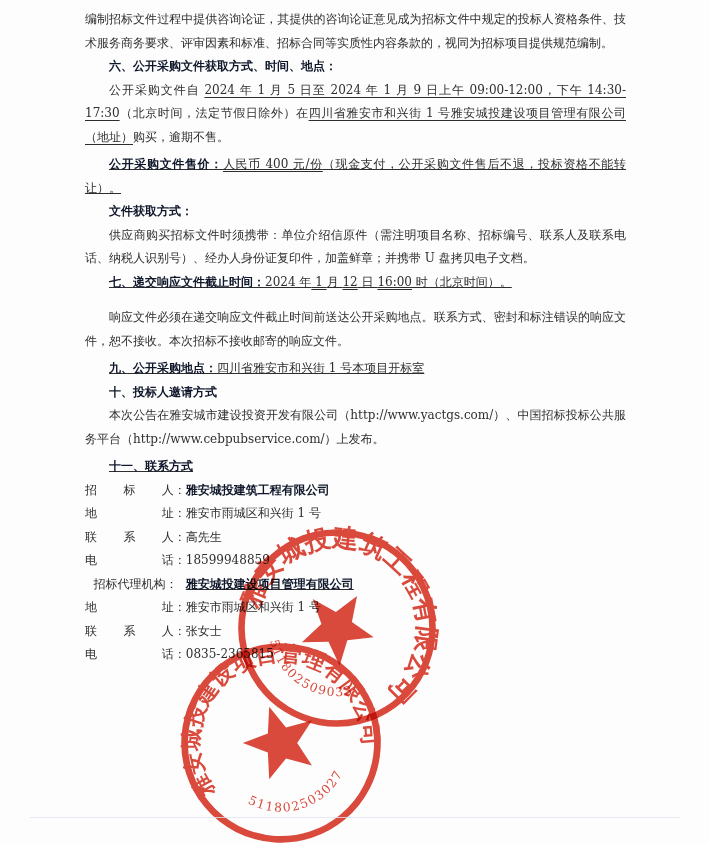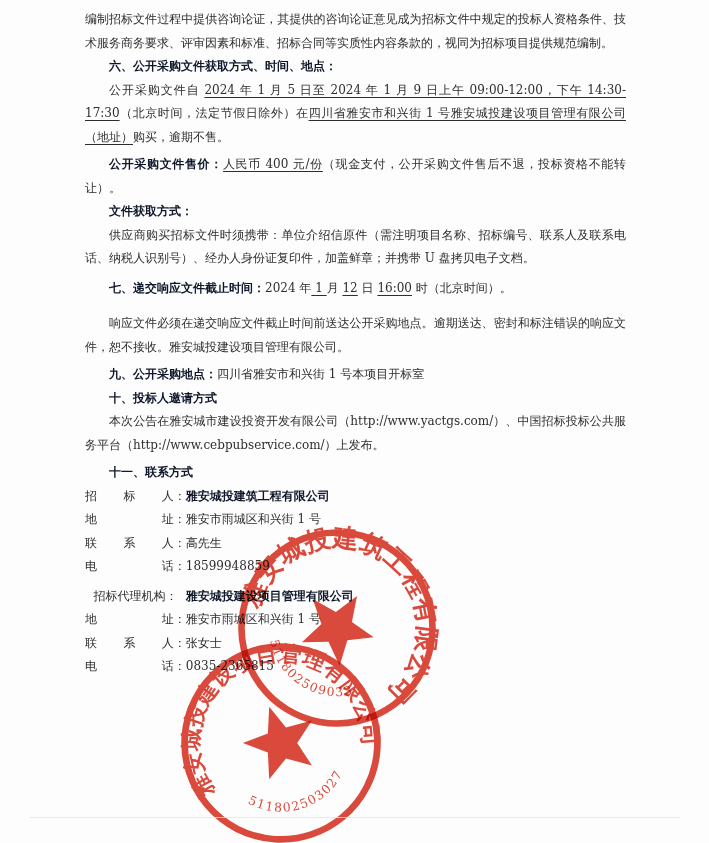--- a/index.html
+++ b/index.html
@@ -13,22 +13,22 @@
   .page{
     position:absolute;left:0;top:0;width:709px;height:843px;
   }
   .doc{
     position:absolute;left:85px;top:8px;width:541px;
     font-size:12px;line-height:23.5px;color:#2e2e31;
     text-align:justify;
   }
   .doc p{margin:0;padding:0;}
   .para.indent{text-indent:2em;}
-  .para.gap4{margin-top:4px;}
-  .para.gap6{margin-top:6px;}
+  .para.gap4{margin-top:4px;text-decoration:underline;}
+  .para.gap6{margin-top:0;text-decoration:underline;}
   .para.gap12{margin-top:12px;}
   .b{font-weight:bold;color:#0f172a;}
   .u{text-decoration:underline;text-underline-offset:3px;}
   .contact{padding-left:1.7em;text-indent:0;}
   .clabel{
     display:inline-flex;justify-content:space-between;
     width:8.4em;vertical-align:bottom;
   }
   .clabel.single{justify-content:center;}
   
@@ -51,21 +51,21 @@
 <div class="page">
 
   <div class="doc">
       <p class="para"><span class="">编制招标文件过程中提供咨询论证，其提供的咨询论证意见成为招标文件中规定的投标人资格条件、技术服务商务要求、评审因素和标准、招标合同等实质性内容条款的，视同为招标项目提供规范编制。</span></p>
       <p class="para indent"><span class="b ">六、公开采购文件获取方式、时间、地点：</span></p>
       <p class="para indent"><span class="">公开采购文件自 </span><span class="u">2024 年 1 月 5 日至 2024 年 1 月 9 日上午 09:00-12:00，下午 14:30-17:30</span><span class="">（北京时间，法定节假日除外）在</span><span class="u">四川省雅安市和兴街 1 号雅安城投建设项目管理有限公司（地址）</span><span class="">购买，逾期不售。</span></p>
       <p class="para indent gap4"><span class="b ">公开采购文件售价：</span><span class="u">人民币 400 元/份</span><span class="">（现金支付，公开采购文件售后不退，投标资格不能转让）。</span></p>
       <p class="para indent"><span class="b ">文件获取方式：</span></p>
       <p class="para indent"><span class="">供应商购买招标文件时须携带：单位介绍信原件（需注明项目名称、招标编号、联系人及联系电话、纳税人识别号）、经办人身份证复印件，加盖鲜章；并携带 U 盘拷贝电子文档。</span></p>
       <p class="para indent gap6"><span class="b ">七、递交响应文件截止时间：</span><span class="">2024 年</span><span class="u"> 1 </span><span class="">月 </span><span class="u">12</span><span class=""> 日 </span><span class="u">16:00</span><span class=""> 时（北京时间）。</span></p>
-      <p class="para indent gap12"><span class="">响应文件必须在递交响应文件截止时间前送达公开采购地点。逾期送达、密封和标注错误的响应文件，恕不接收。雅安城投建设项目管理有限公司。</span></p>
+      <p class="para indent gap12"><span class="">响应文件必须在递交响应文件截止时间前送达公开采购地点。联系方式、密封和标注错误的响应文件，恕不接收。本次招标不接收邮寄的响应文件。</span></p>
       <p class="para indent gap4"><span class="b ">九、公开采购地点：</span><span class="">四川省雅安市和兴街 1 号本项目开标室</span></p>
       <p class="para indent"><span class="b ">十、投标人邀请方式</span></p>
       <p class="para indent"><span class="">本次公告在雅安城市建设投资开发有限公司（http://www.yactgs.com/）、中国招标投标公共服务平台（http://www.cebpubservice.com/）上发布。</span></p>
       <p class="para indent gap4"><span class="b ">十一、联系方式</span></p>
       <p class="para contact"><span class="clabel">
           <span>招</span>
           <span>标</span>
           <span>人：</span>
         </span><span class="b ">雅安城投建筑工程有限公司</span></p>
       <p class="para contact"><span class="clabel">

